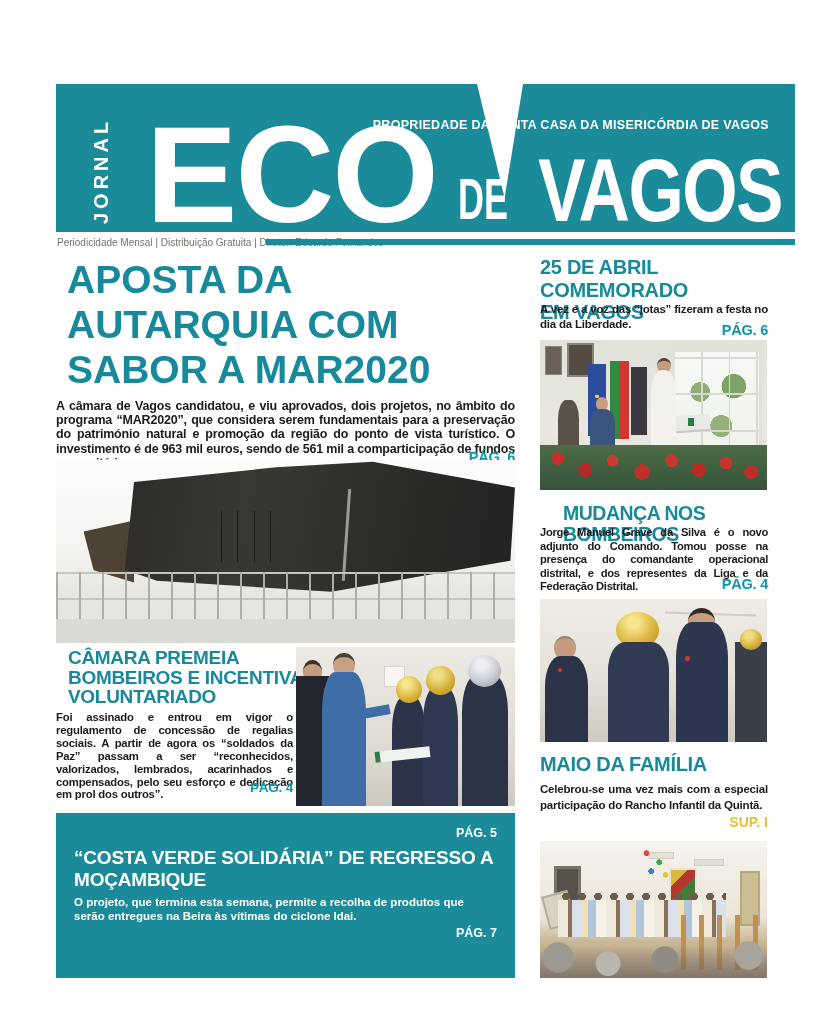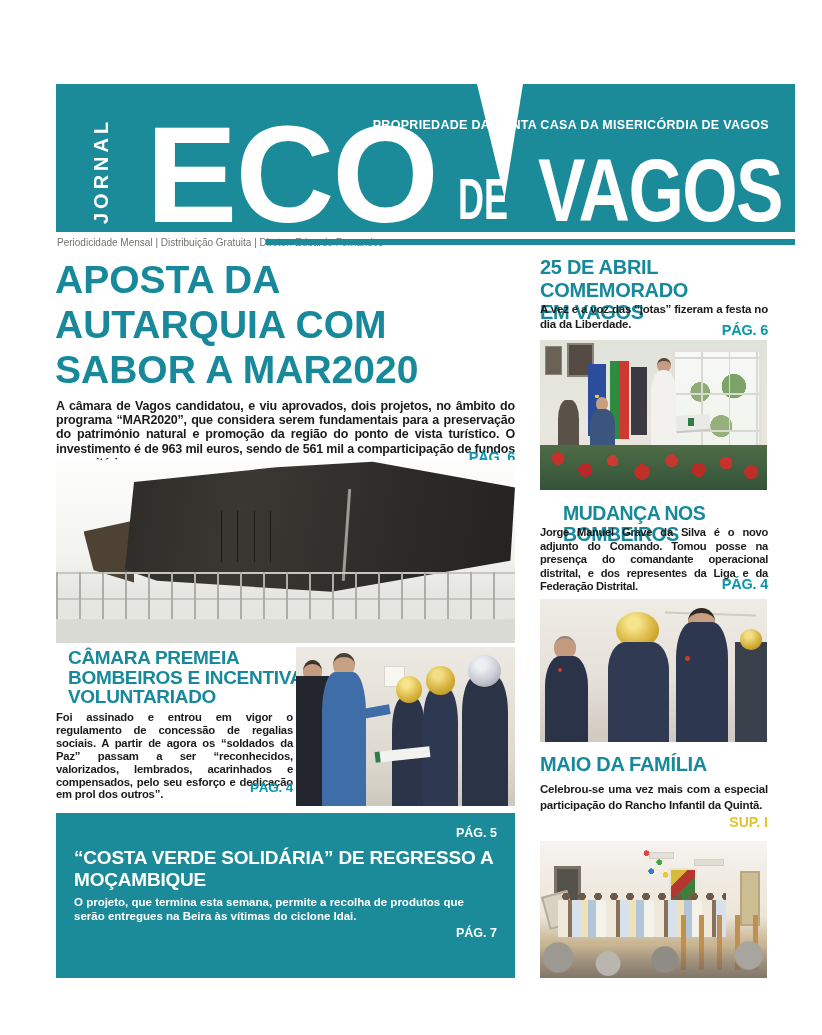--- a/index.html
+++ b/index.html
@@ -20,21 +20,21 @@
       transform:scaleX(0.62);transform-origin:left bottom;}
   .notch{left:421px;top:0;width:46px;height:114px;background:#fff;
          clip-path:polygon(0 0,100% 0,60% 100%);}
   .vagos{left:482px;bottom:7px;color:#fff;font-weight:bold;font-size:89px;line-height:70px;
          letter-spacing:-2px;transform:scaleX(0.8);transform-origin:left bottom;}
   .ownership{right:26px;top:34px;color:#fff;font-size:12.5px;font-weight:bold;letter-spacing:0.3px;}
   .infoline{left:57px;top:237px;font-size:10px;color:#75726d;}
   .rule{left:266px;top:239px;width:529px;height:6px;background:#1b8b9a;}
 
   
-  .lead-h{left:55px;top:257px;width:470px;font-size:39px;line-height:45px;}
+  .lead-h{left:67px;top:257px;width:470px;font-size:39px;line-height:45px;}
   .lead-b{left:56px;top:399px;width:459px;font-size:12.5px;line-height:14.2px;letter-spacing:-0.2px;}
   .lead-p{left:56px;top:449px;width:459px;}
 
   
   .photo{overflow:hidden;}
   .photo-building{left:56px;top:460px;width:459px;height:183px;
      background:linear-gradient(180deg,#fdfdfc 0%,#f3f3f0 52%,#e7e7e3 70%,#e2e2de 100%);}
   .pb-main{left:0;top:0;width:100%;height:100%;
      background:linear-gradient(100deg,#262522,#393833 40%,#2b2a27 75%,#232220);
      clip-path:polygon(15% 60%,17% 12%,48% 4%,69% 1%,100% 15%,99% 55%,60% 72%,22% 66%);}

